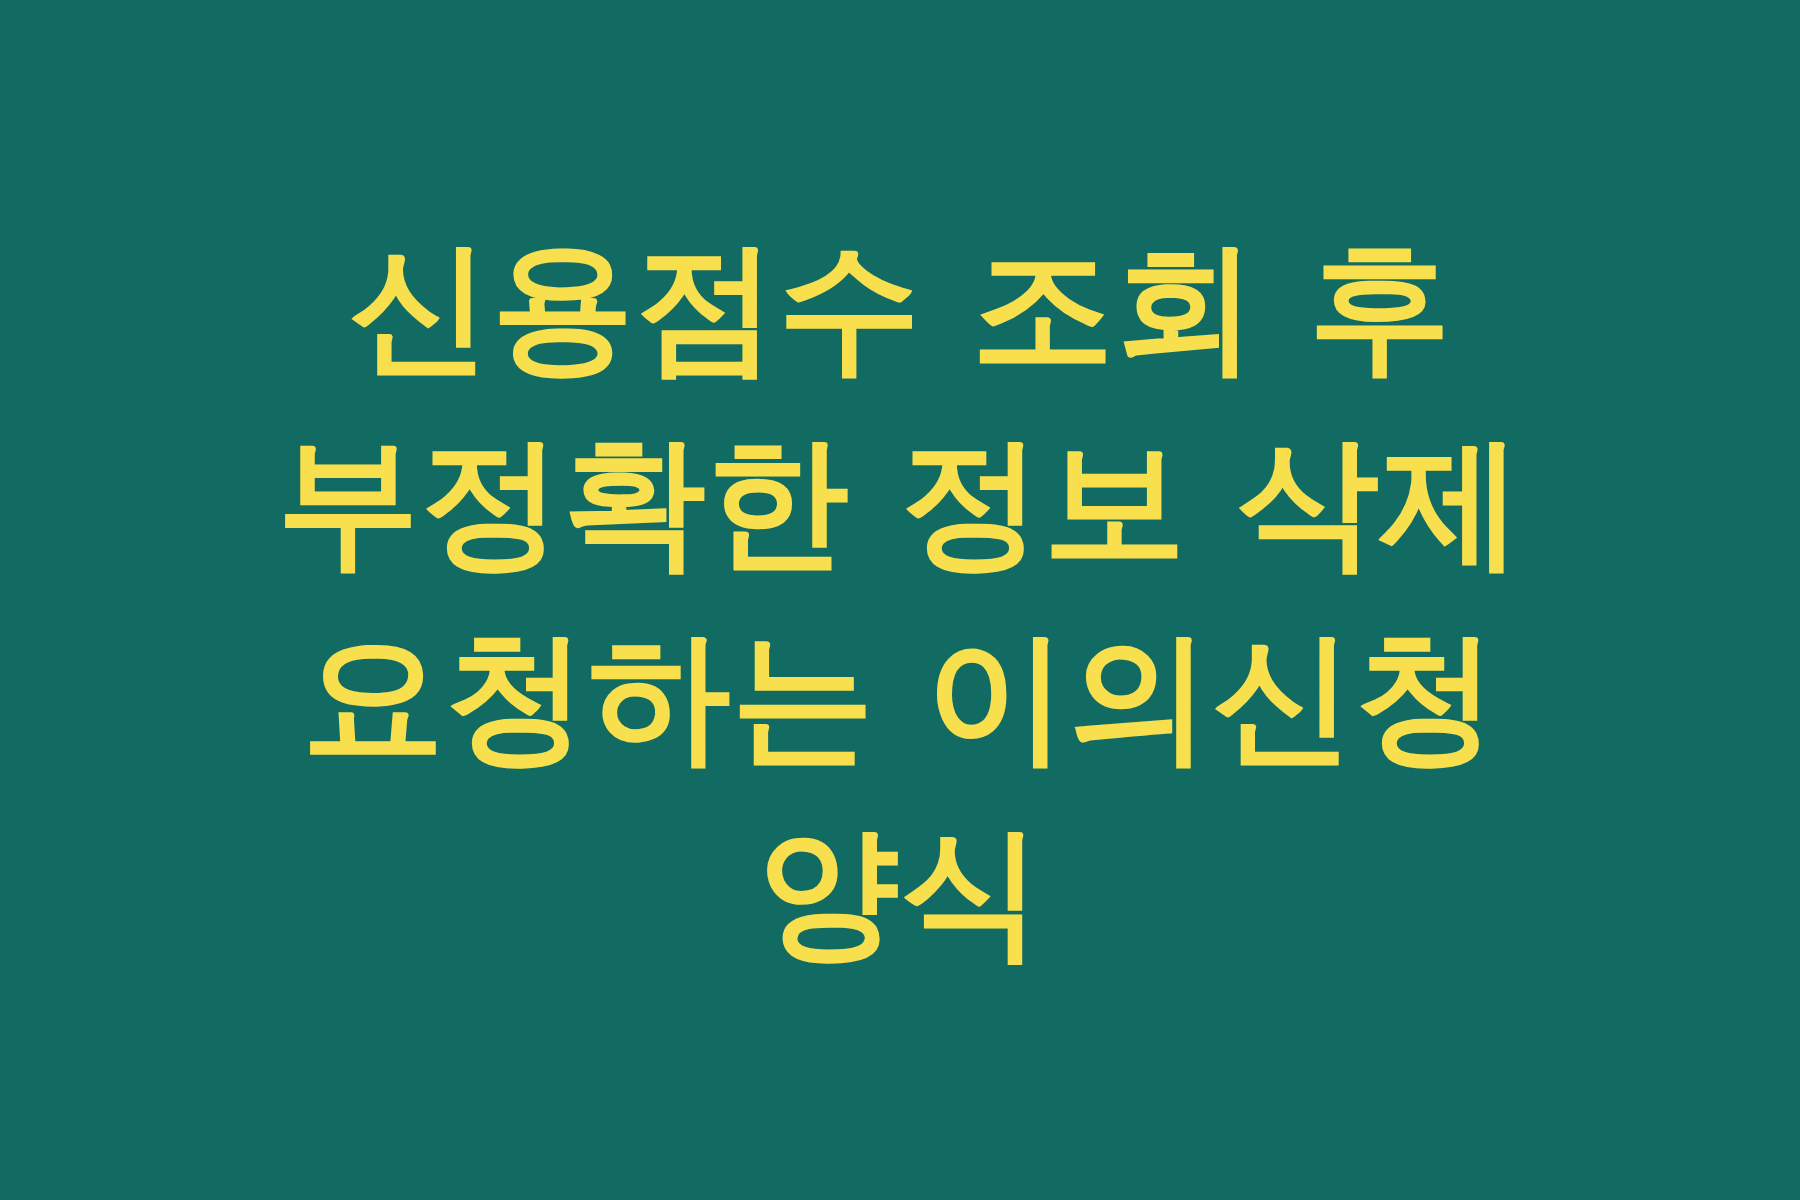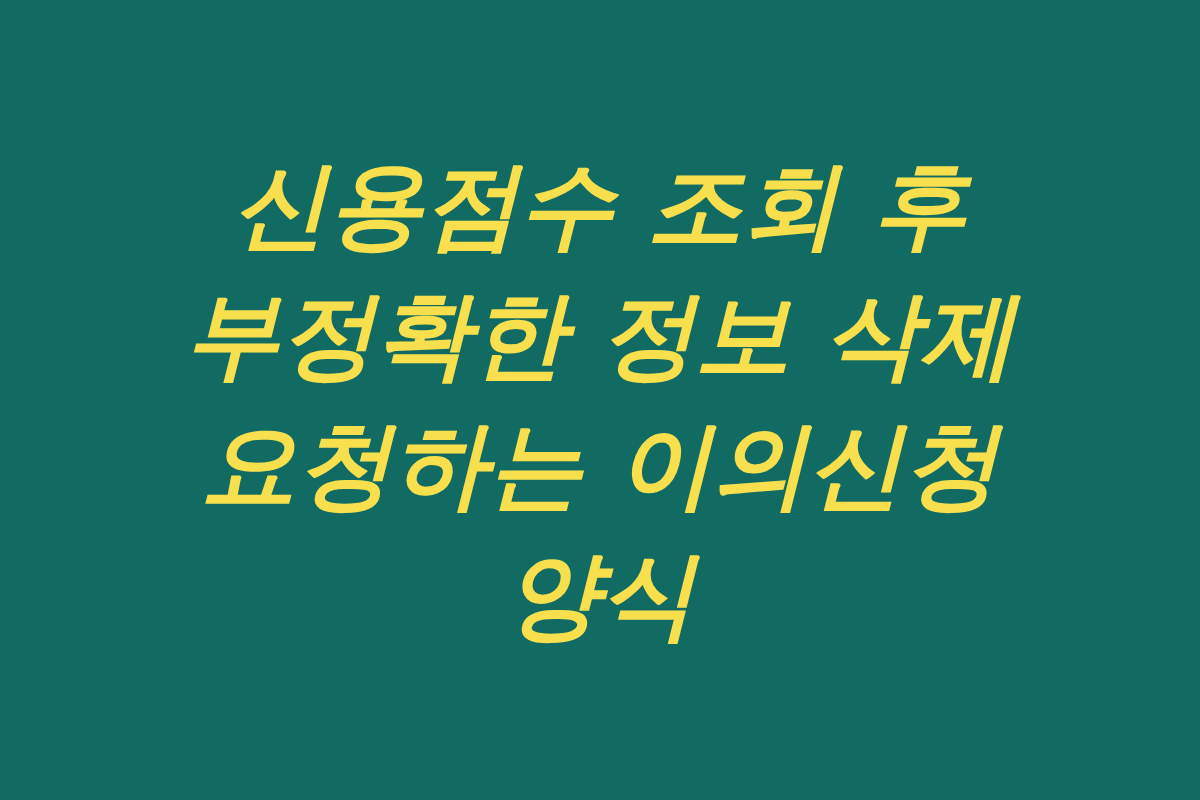--- a/index.html
+++ b/index.html
@@ -34,21 +34,20 @@
     text-align: center;
     color: #F7DF4E;
     font-family: "DejaVu Sans", "Liberation Sans", sans-serif;
     font-weight: 700;
     font-size: 95px;
     line-height: 130px;
     letter-spacing: 0.5px;
     word-break: keep-all;
     overflow-wrap: break-word;
     text-rendering: optimizeLegibility;
-    font-style: italic;
     -webkit-font-smoothing: antialiased;
   }
 </style>
 </head>
 <body>
 
 <div id="banner">
 
   <h1 id="headline">신용점수 조회 후 부정확한 정보 삭제 요청하는 이의신청 양식</h1>
 

